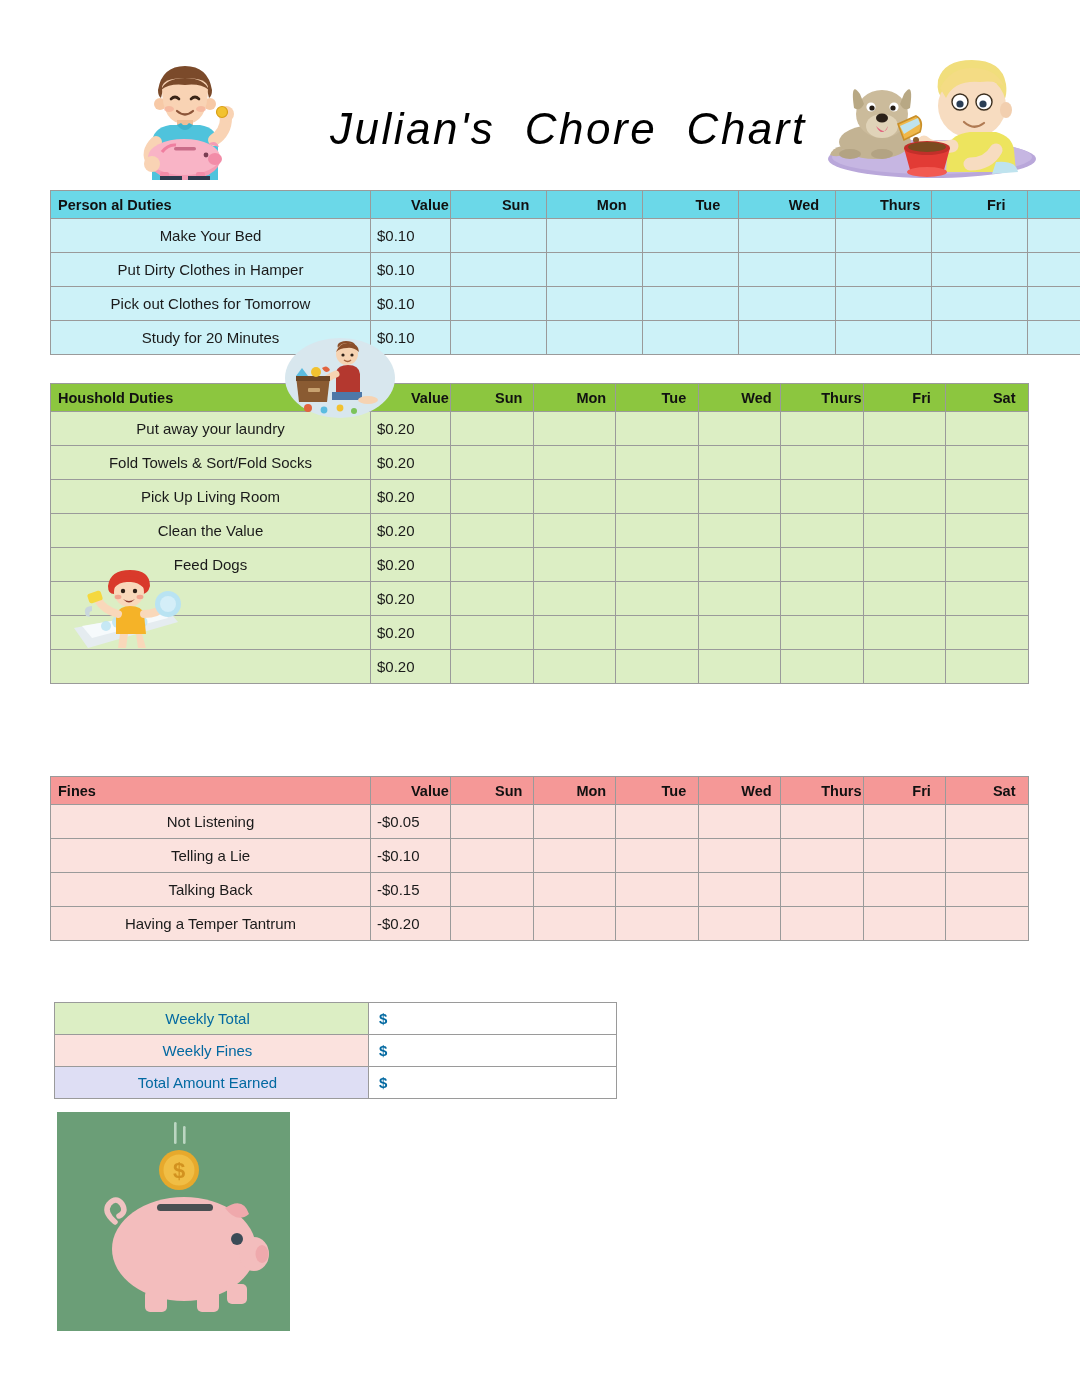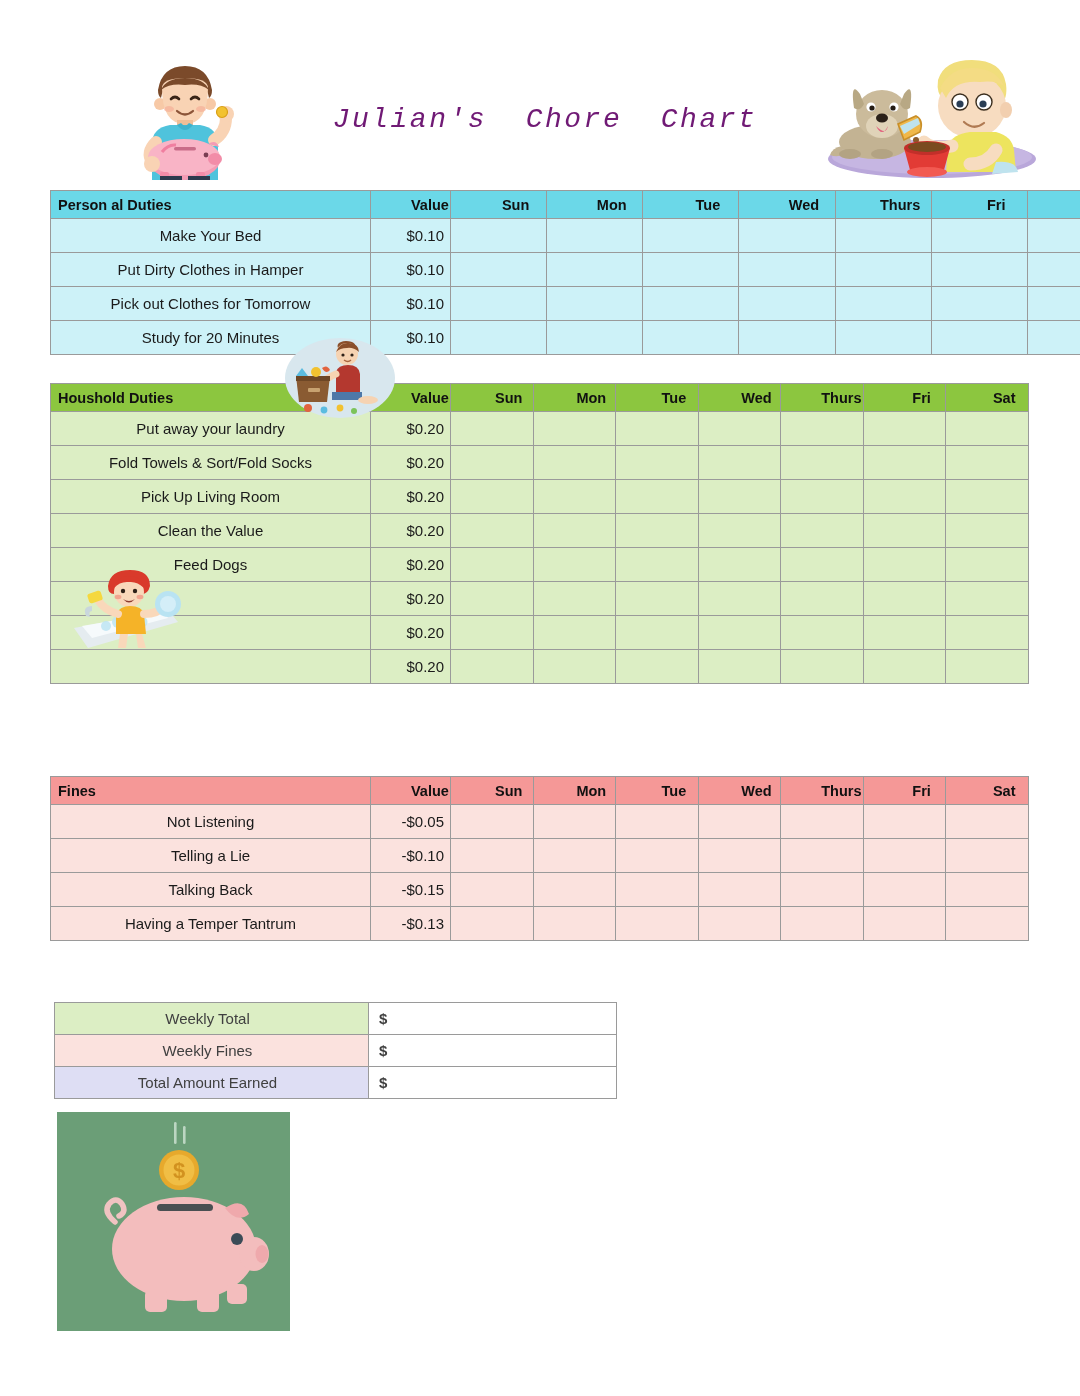--- a/index.html
+++ b/index.html
@@ -15,26 +15,26 @@
     overflow: hidden;
   }
 
   
   #page-title {
     position: absolute;
     left: 330px;
     top: 104px;
     width: 430px;
     text-align: center;
-    font-family: Liberation Mono, monospace;
+    font-family: Liberation Sans, sans-serif;
     font-style: italic;
-    font-size: 28px;
+    font-size: 44px;
     font-weight: 500;
     letter-spacing: 2.5px;
-    color: #701a75;
+    color: #000000;
     white-space: pre;
   }
 
   
   .art-boy-piggy { position: absolute; left: 122px; top: 52px; width: 126px; height: 128px; }
   
   .art-boy-dog { position: absolute; left: 820px; top: 54px; width: 220px; height: 126px; }
   
   .art-toybox { position: absolute; left: 284px; top: 334px; width: 112px; height: 84px; z-index: 5; }
   
@@ -60,21 +60,21 @@
   }
   .chart-table .hdr th {
     font-weight: bold;
     font-size: 14.5px;
     height: 27px;
     color: #111;
   }
   .hdr .hdr-title { text-align: left; padding-left: 7px; }
   .hdr .hdr-mid   { text-align: center; padding-left: 40px; }
   .task-cell  { text-align: center; padding-right: 18px; }
-  .value-cell { text-align: right; }
+  .value-cell { text-align: left; }
   .day-cell   { }
 
   
   #table-personal { left: 50px; top: 190px; width: 1074px; }
   #table-personal .hdr th { background: #6BD8E8; }
   #table-personal td { background: #CDF2F8; }
 
   
   #table-household { left: 50px; top: 383px; width: 979px; }
   #table-household .hdr th { background: #8CC63F; }
@@ -85,21 +85,21 @@
   #table-fines .hdr th { background: #F59897; }
   #table-fines td { background: #FBE2DE; }
 
   
   #table-totals {
     position: absolute;
     left: 54px; top: 1002px; width: 563px;
     border-collapse: collapse;
     table-layout: fixed;
     font-size: 15px;
-    color: #404040;
+    color: #0369a1;
     padding-left: 28px;
   }
   #table-totals td { border: 1px solid #9a9a9a; height: 31px; padding: 0 6px; }
   #table-totals .tot-label { text-align: center; padding-right: 14px; }
   #table-totals .tot-value { text-align: left; padding-left: 10px; background: #ffffff; font-weight: bold; }
   .tot-green   { background: #DCEEC4; }
   .tot-pink    { background: #FBE2DE; }
   .tot-lav     { background: #DEDEF4; }
 </style>
 </head>
@@ -514,21 +514,21 @@
       <td class="day-cell"></td>
       <td class="day-cell"></td>
       <td class="day-cell"></td>
       <td class="day-cell"></td>
       <td class="day-cell"></td>
       <td class="day-cell"></td>
       <td class="day-cell"></td>
     </tr>
     <tr>
       <td class="task-cell">Having a Temper Tantrum</td>
-      <td class="value-cell">-$0.13</td>
+      <td class="value-cell">-$0.20</td>
       <td class="day-cell"></td>
       <td class="day-cell"></td>
       <td class="day-cell"></td>
       <td class="day-cell"></td>
       <td class="day-cell"></td>
       <td class="day-cell"></td>
       <td class="day-cell"></td>
     </tr>
   </tbody>
 </table>

